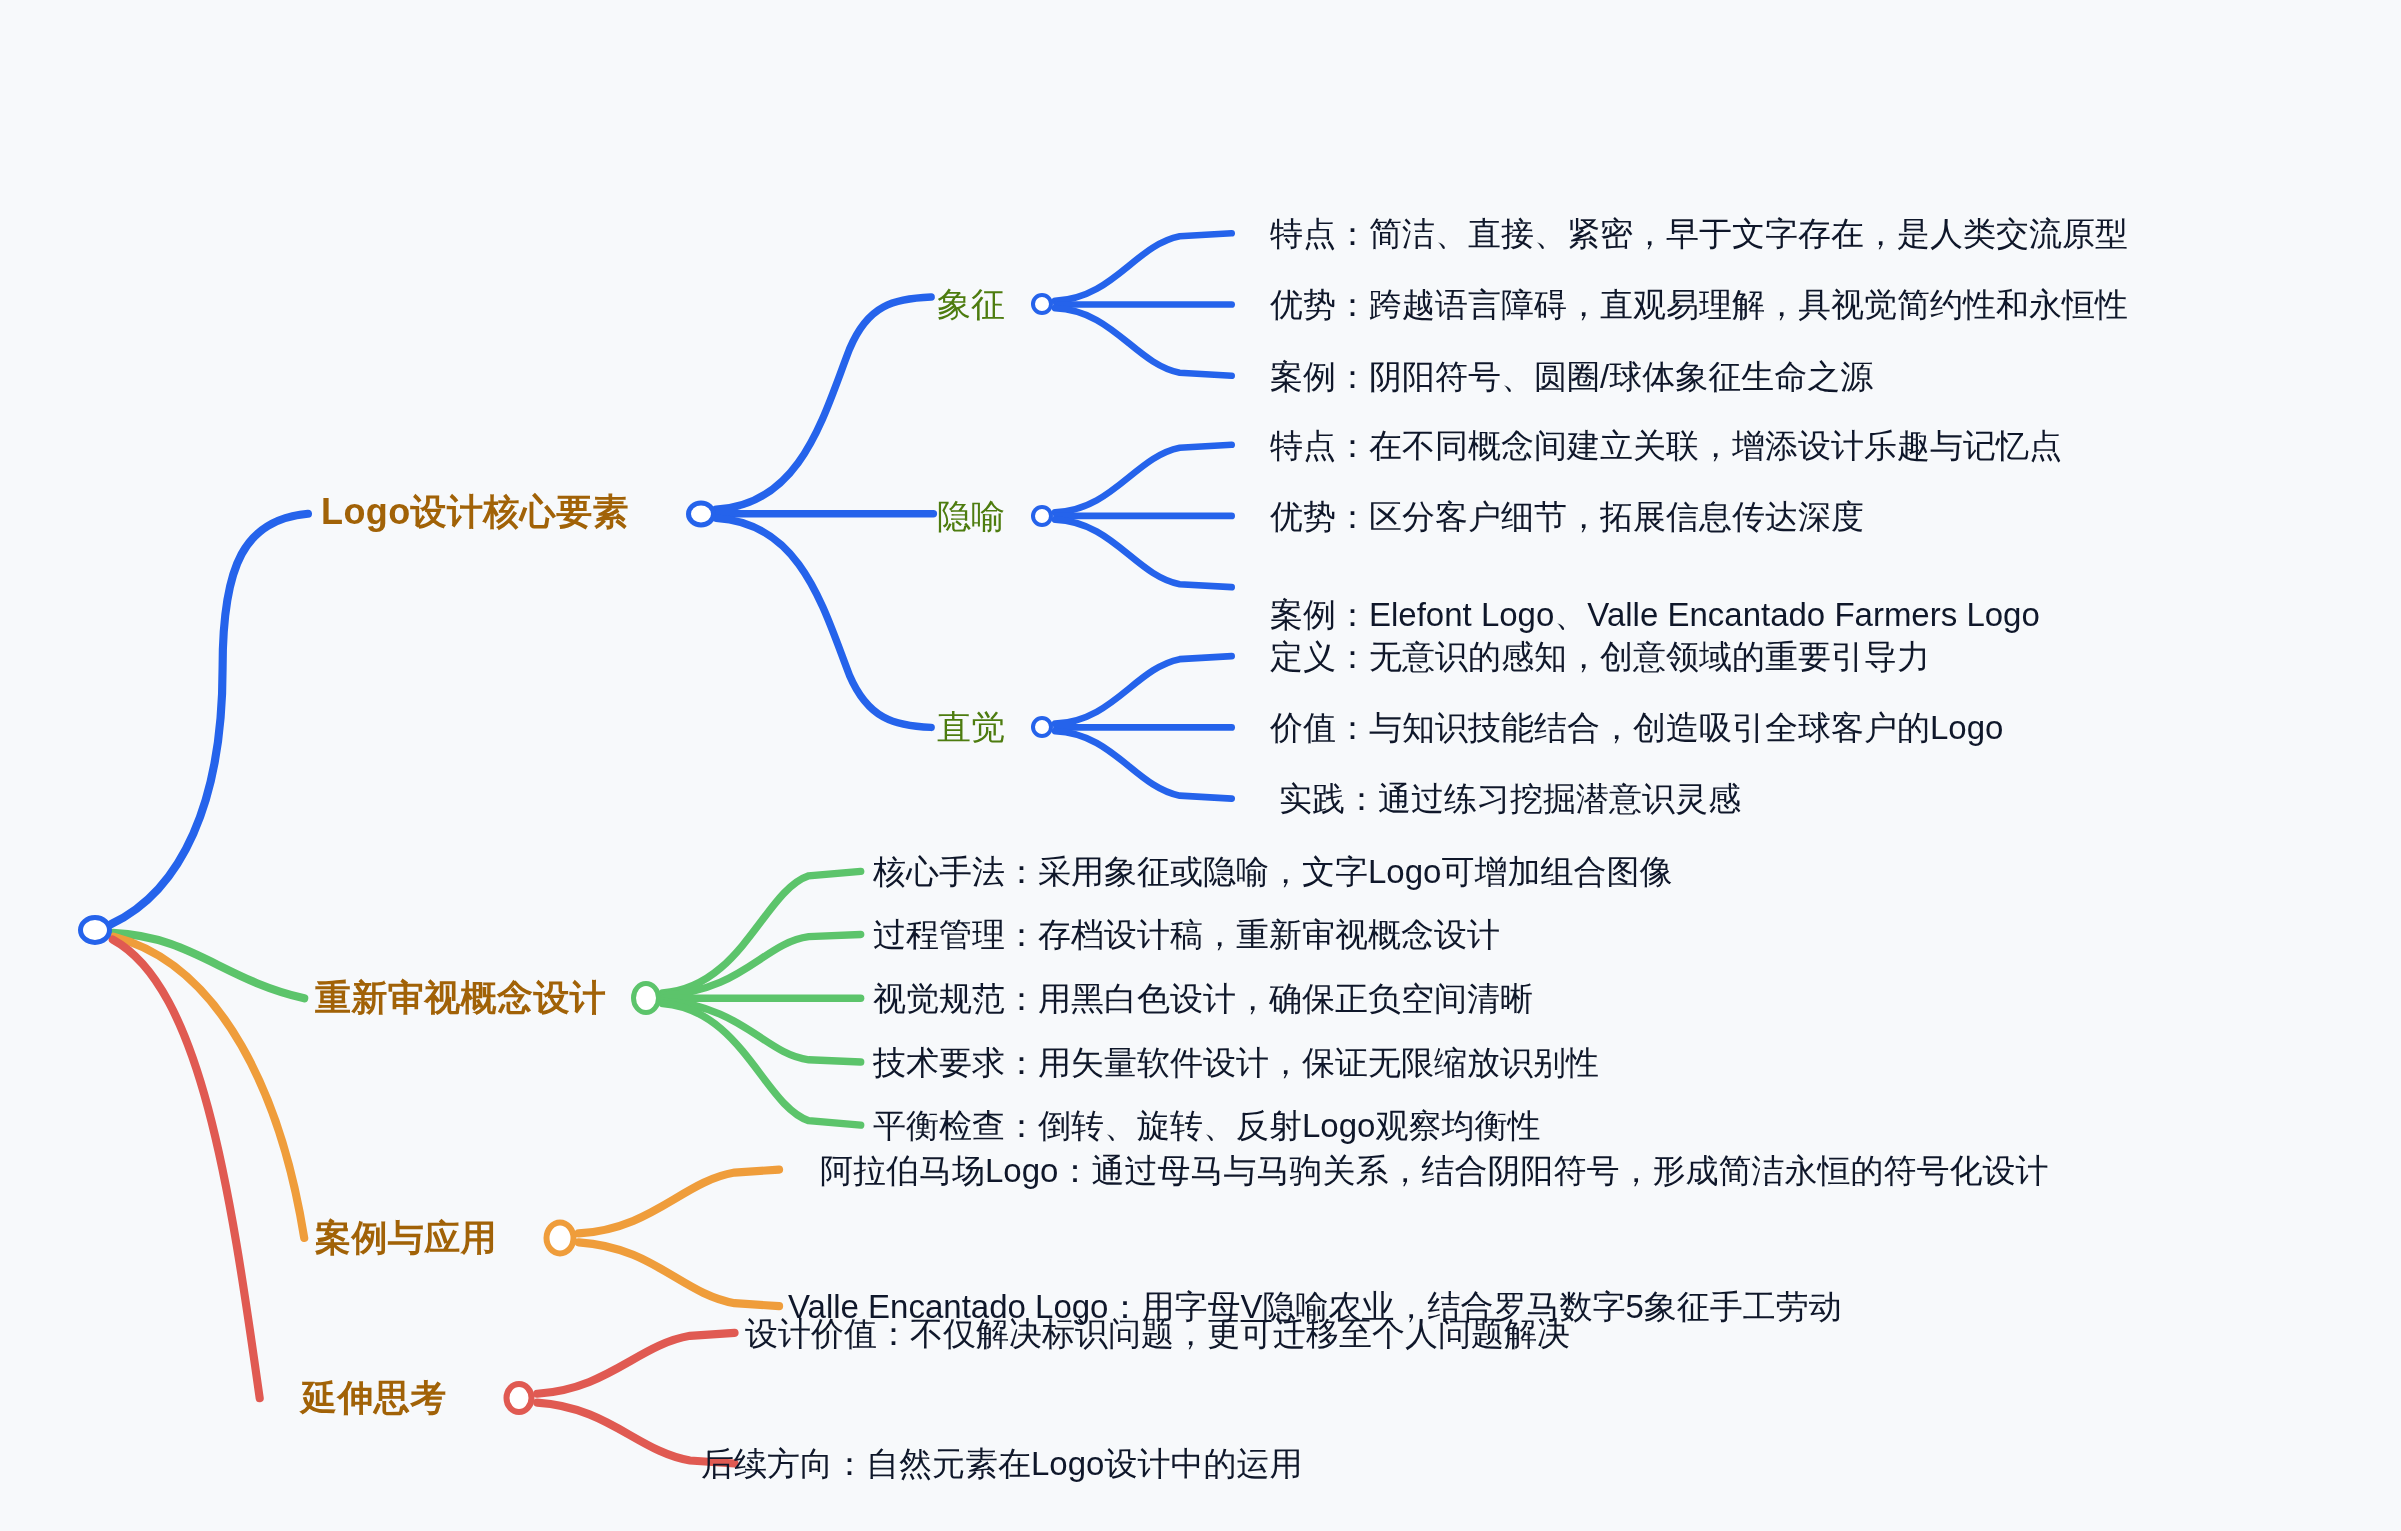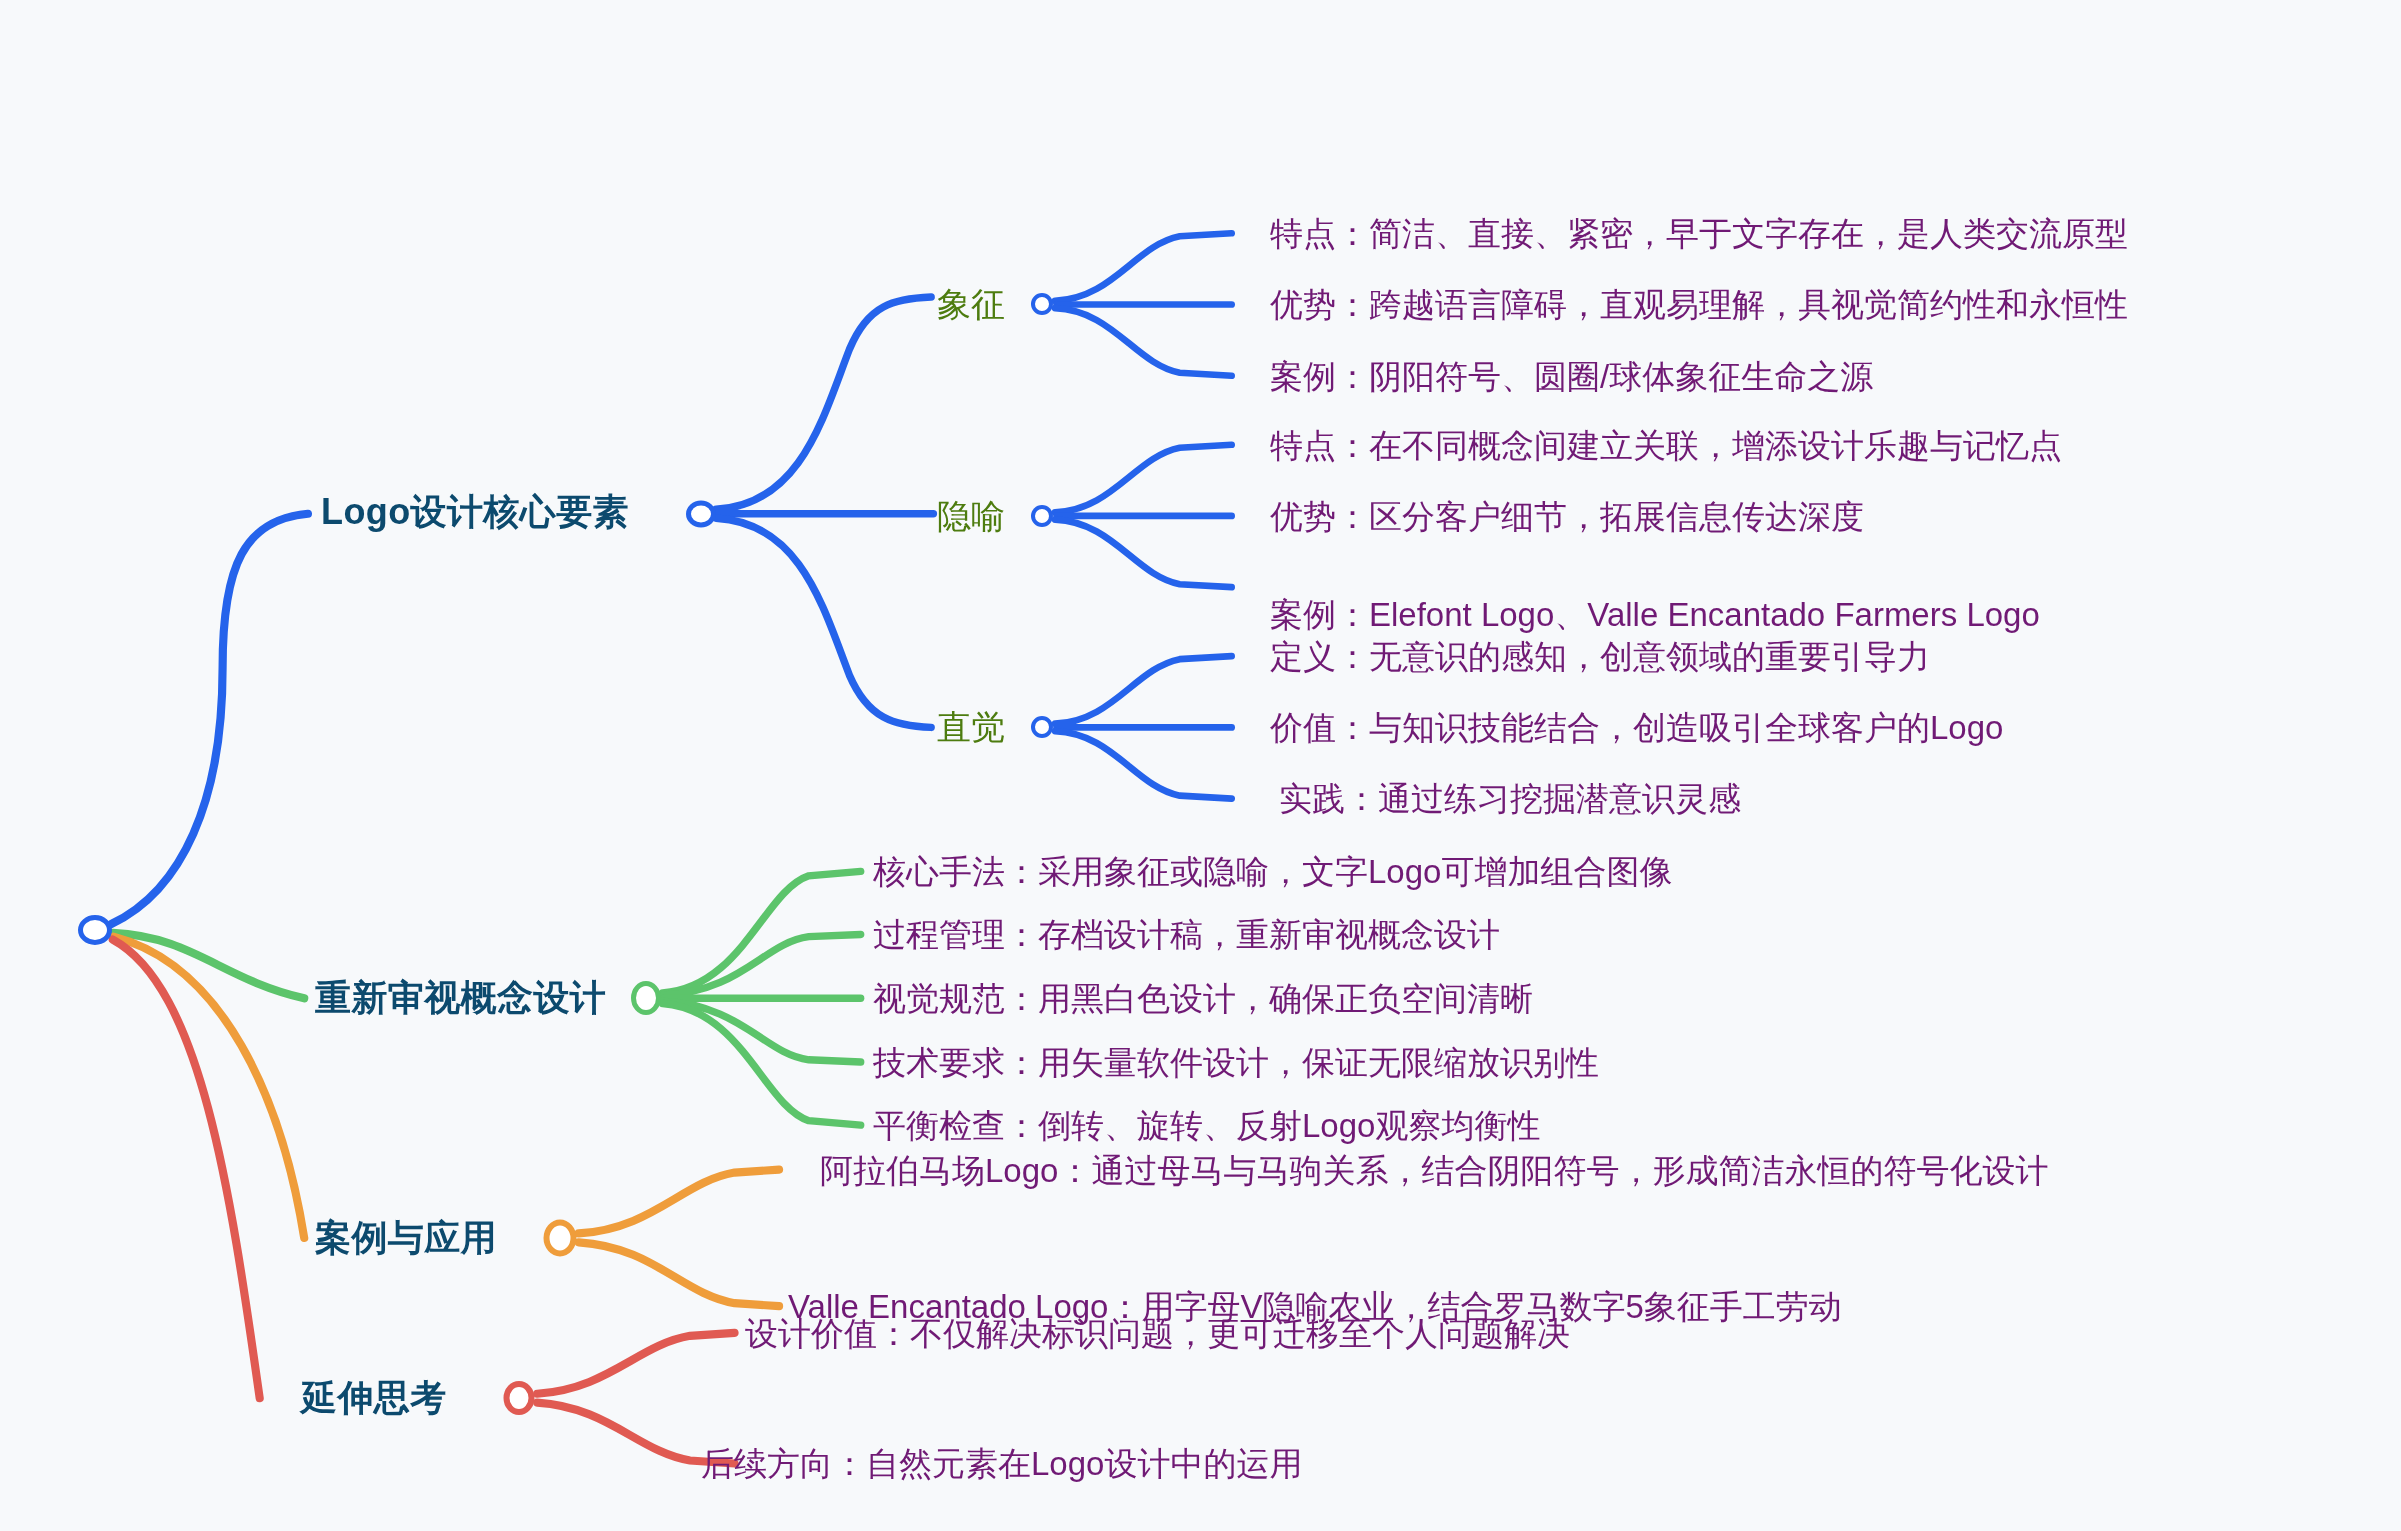--- a/index.html
+++ b/index.html
@@ -26,32 +26,32 @@
   .node-label {
     position: absolute;
     white-space: nowrap;
     color: #22262c;
     line-height: 1;
     transform: translateY(-50%);
   }
   .lvl1 {
     font-size: 36px;
     font-weight: 700;
-    color: #0c4a6e;
+    color: #a16207;
     letter-spacing: 0.4px;
   }
   .lvl2 {
     font-size: 34px;
     font-weight: 400;
     color: #4d7c0f;
   }
   .leaf {
     font-size: 33px;
     font-weight: 400;
-    color: #701a75;
+    color: #0f172a;
   }
   .dot {
     position: absolute;
     border-radius: 50%;
     background: #ffffff;
     box-sizing: border-box;
     transform: translate(-50%, -50%);
   }
   .dot-root  { width: 34px;  height: 30px;  border: 5.2px solid #2563eb; border-radius: 50%; }
   .dot-blue  { width: 30px;  height: 27px;  border: 5.2px solid #2563eb; }

